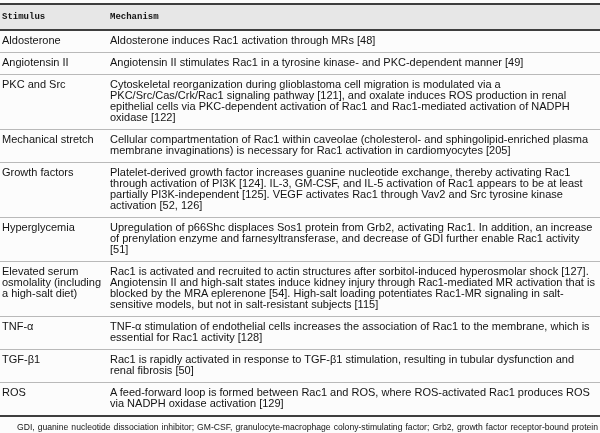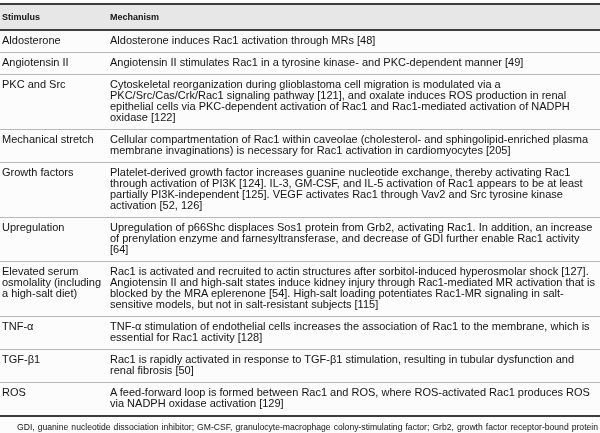--- a/index.html
+++ b/index.html
@@ -18,20 +18,21 @@
   }
   .page{width:600px;box-sizing:border-box;padding-top:3px;}
   table{width:600px;border-collapse:collapse;table-layout:fixed;}
   col.c1{width:108px;}
   thead th{
     background:var(--header-bg);
     border-top:2px solid var(--rule-dark);
     border-bottom:2px solid var(--rule-dark);
     font-size:9px;font-weight:bold;text-align:left;
     padding:7px 2px 7px 2px;
+    font-family:Liberation Mono, monospace;
   }
   tbody td{
     vertical-align:top;
     border-bottom:1px solid var(--rule-light);
     font-size:11px;line-height:11px;
     padding:4px 4px 6px 2px;
   }
   tbody tr:last-child td{border-bottom:2px solid var(--rule-dark);}
   td.stimulus{padding-right:2px;}
   .footnote{
@@ -77,22 +78,22 @@
       <td class="stimulus">Mechanical stretch</td>
       <td class="mechanism">Cellular compartmentation of Rac1 within caveolae (cholesterol- and sphingolipid-enriched plasma membrane invaginations) is necessary for Rac1 activation in cardiomyocytes [205]</td>
     </tr>
 
     <tr>
       <td class="stimulus">Growth factors</td>
       <td class="mechanism">Platelet-derived growth factor increases guanine nucleotide exchange, thereby activating Rac1 through activation of PI3K [124]. IL-3, GM-CSF, and IL-5 activation of Rac1 appears to be at least partially PI3K-independent [125]. VEGF activates Rac1 through Vav2 and Src tyrosine kinase activation [52, 126]</td>
     </tr>
 
     <tr>
-      <td class="stimulus">Upregulation</td>
-      <td class="mechanism">Upregulation of p66Shc displaces Sos1 protein from Grb2, activating Rac1. In addition, an increase of prenylation enzyme and farnesyltransferase, and decrease of GDI further enable Rac1 activity [64]</td>
+      <td class="stimulus">Hyperglycemia</td>
+      <td class="mechanism">Upregulation of p66Shc displaces Sos1 protein from Grb2, activating Rac1. In addition, an increase of prenylation enzyme and farnesyltransferase, and decrease of GDI further enable Rac1 activity [51]</td>
     </tr>
 
     <tr>
       <td class="stimulus">Elevated serum osmolality (including a high-salt diet)</td>
       <td class="mechanism">Rac1 is activated and recruited to actin structures after sorbitol-induced hyperosmolar shock [127]. Angiotensin II and high-salt states induce kidney injury through Rac1-mediated MR activation that is blocked by the MRA eplerenone [54]. High-salt loading potentiates Rac1-MR signaling in salt-sensitive models, but not in salt-resistant subjects [115]</td>
     </tr>
 
 
     <tr>
       <td class="stimulus">TNF-α</td>

